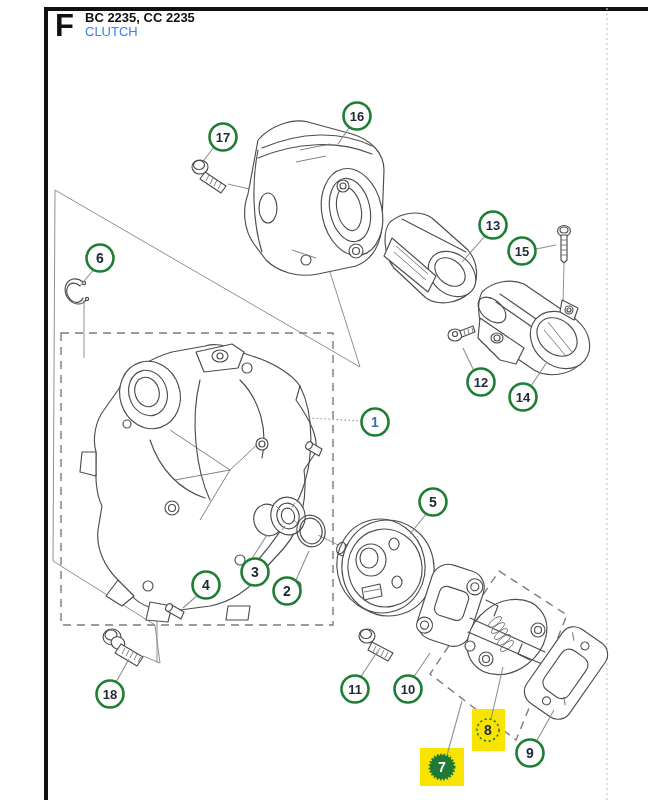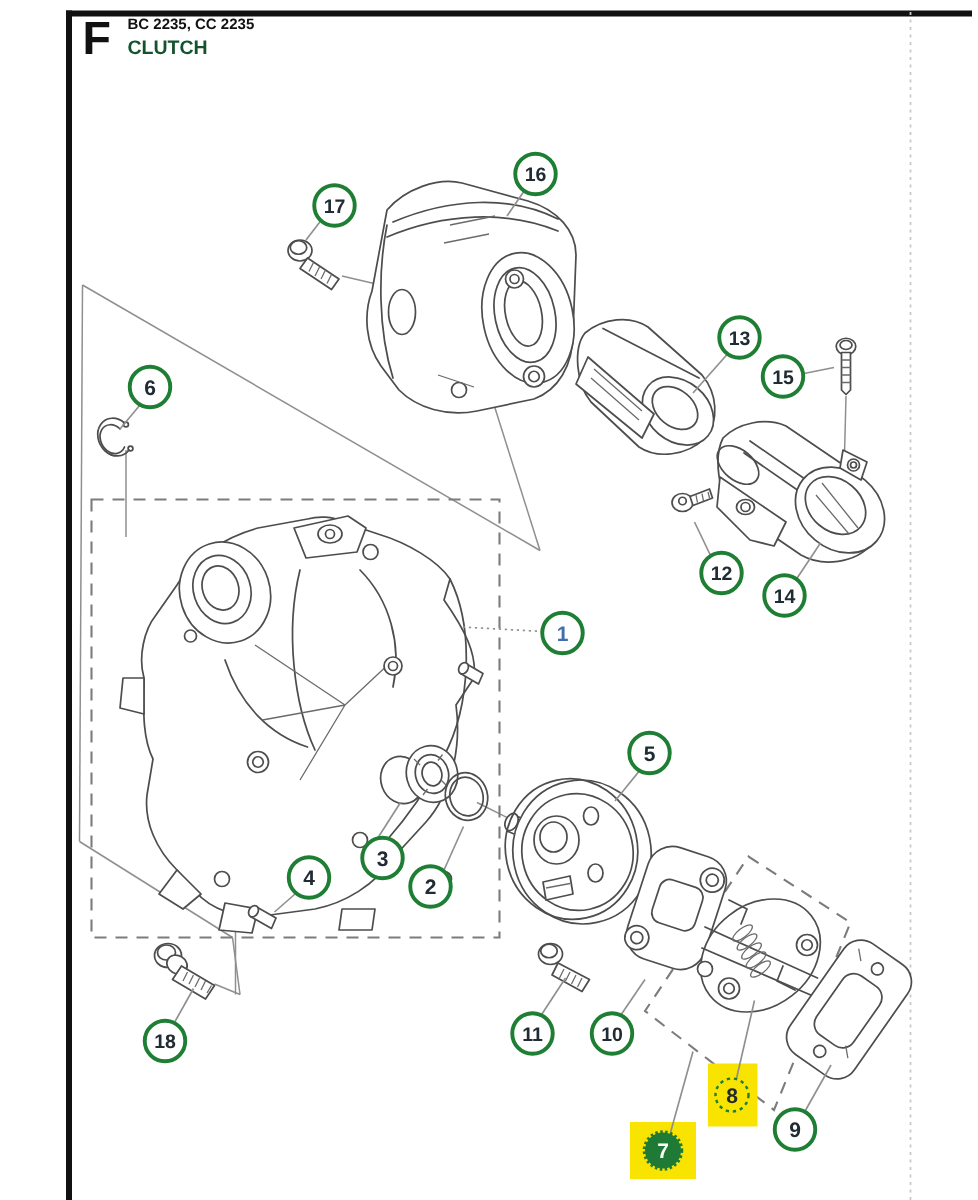--- a/index.html
+++ b/index.html
@@ -1,22 +1,22 @@
 <!DOCTYPE html>
 <html><head>
 <meta charset="utf-8">
 <style>
   html,body{margin:0;padding:0;background:#ffffff;}
   .stage{position:relative;width:652px;height:800px;background:#ffffff;overflow:hidden;
          font-family:"Liberation Sans",sans-serif;}
   .page-border-top{position:absolute;left:44px;top:7px;width:604px;height:3.5px;background:#111;}
   .page-border-left{position:absolute;left:44px;top:7px;width:3.5px;height:793px;background:#111;}
   .hdr-letter{position:absolute;left:55px;top:10px;font-size:31px;font-weight:bold;color:#111;line-height:1;}
-  .hdr-model{position:absolute;left:85px;top:11px;font-size:10px;font-weight:bold;color:#111;line-height:1.1;}
-  .hdr-title{position:absolute;left:85px;top:25px;font-size:13px;font-weight:bold;color:#14532d;line-height:1.1;}
+  .hdr-model{position:absolute;left:85px;top:11px;font-size:13px;font-weight:bold;color:#111;line-height:1.1;}
+  .hdr-title{position:absolute;left:85px;top:25px;font-size:13px;font-weight:normal;color:#3b82f6;line-height:1.1;}
   svg{position:absolute;left:0;top:0;}
   .art{stroke:#4d4d4d;stroke-width:1.15;fill:none;stroke-linejoin:round;stroke-linecap:round;}
   .artf{stroke:#4d4d4d;stroke-width:1.15;fill:#ffffff;stroke-linejoin:round;}
   .thin{stroke:#6a6a6a;stroke-width:0.85;fill:none;}
   .constr{stroke:#8f8f8f;stroke-width:1;fill:none;}
   .dashbox{stroke:#7c7c7c;stroke-width:1.4;fill:none;stroke-dasharray:8 6;}
   .pageedge{stroke:#c9c9c9;stroke-width:1.2;stroke-dasharray:2 3;}
 </style>
 </head>
 <body>

